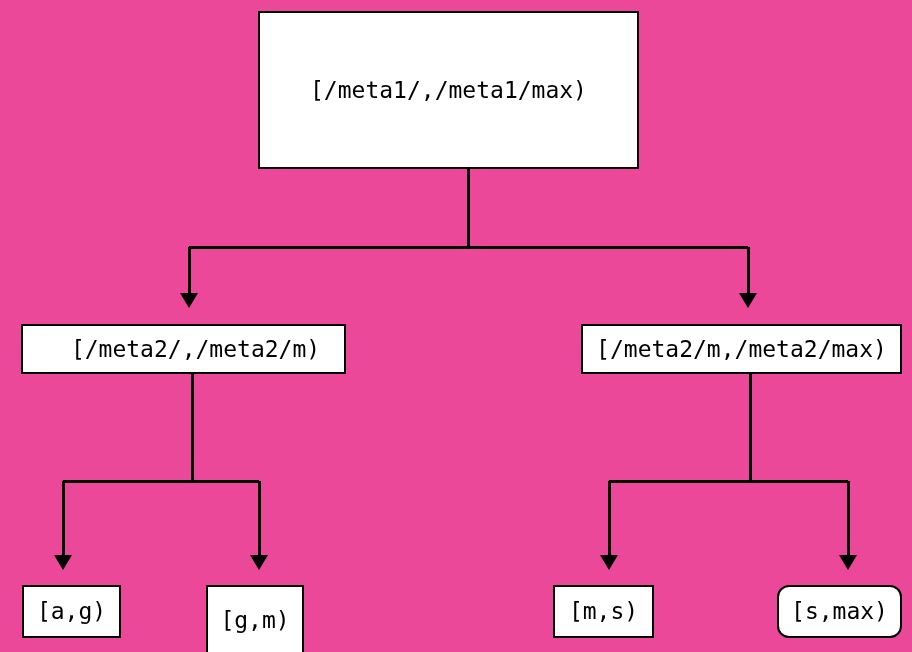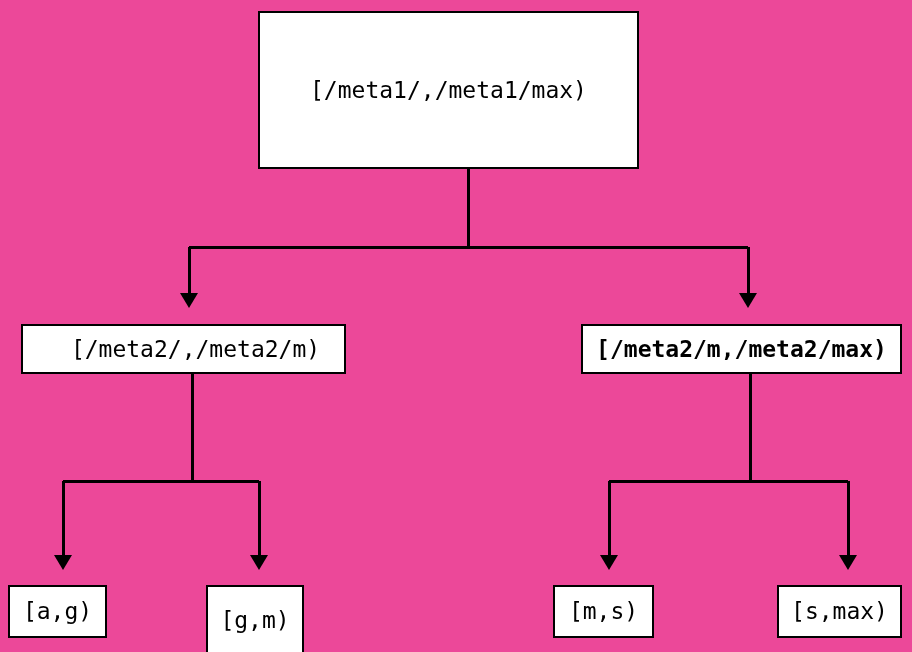--- a/index.html
+++ b/index.html
@@ -71,23 +71,23 @@
       <polygon points="250,555 268,555 259,570"></polygon>
       <polygon points="600,555 618,555 609,570"></polygon>
       <polygon points="839,555 857,555 848,570"></polygon>
     </g>
   </svg>
 
   <div class="node" style="left:258px; top:11px; width:381px; height:158px;">[/meta1/,/meta1/max)</div>
 
   <div class="node" style="left:21px; top:324px; width:325px; height:50px;padding-left:24px;">[/meta2/,/meta2/m)</div>
 
-  <div class="node" style="left:581px; top:324px; width:321px; height:50px;font-weight:bold;">[/meta2/m,/meta2/max)</div>
+  <div class="node" style="left:581px; top:324px; width:321px; height:50px;">[/meta2/m,/meta2/max)</div>
 
-  <div class="node" style="left:8px; top:585px; width:99px; height:53px;">[a,g)</div>
+  <div class="node" style="left:22px; top:585px; width:99px; height:53px;">[a,g)</div>
 
   <div class="node" style="left:206px; top:585px; width:98px; height:70px;">[g,m)</div>
 
   <div class="node" style="left:553px; top:585px; width:101px; height:53px;">[m,s)</div>
 
-  <div class="node" style="left:777px; top:585px; width:125px; height:53px;">[s,max)</div>
+  <div class="node" style="left:777px; top:585px; width:125px; height:53px;border-radius:12px;">[s,max)</div>
 
 </div>
 
 </body></html>

